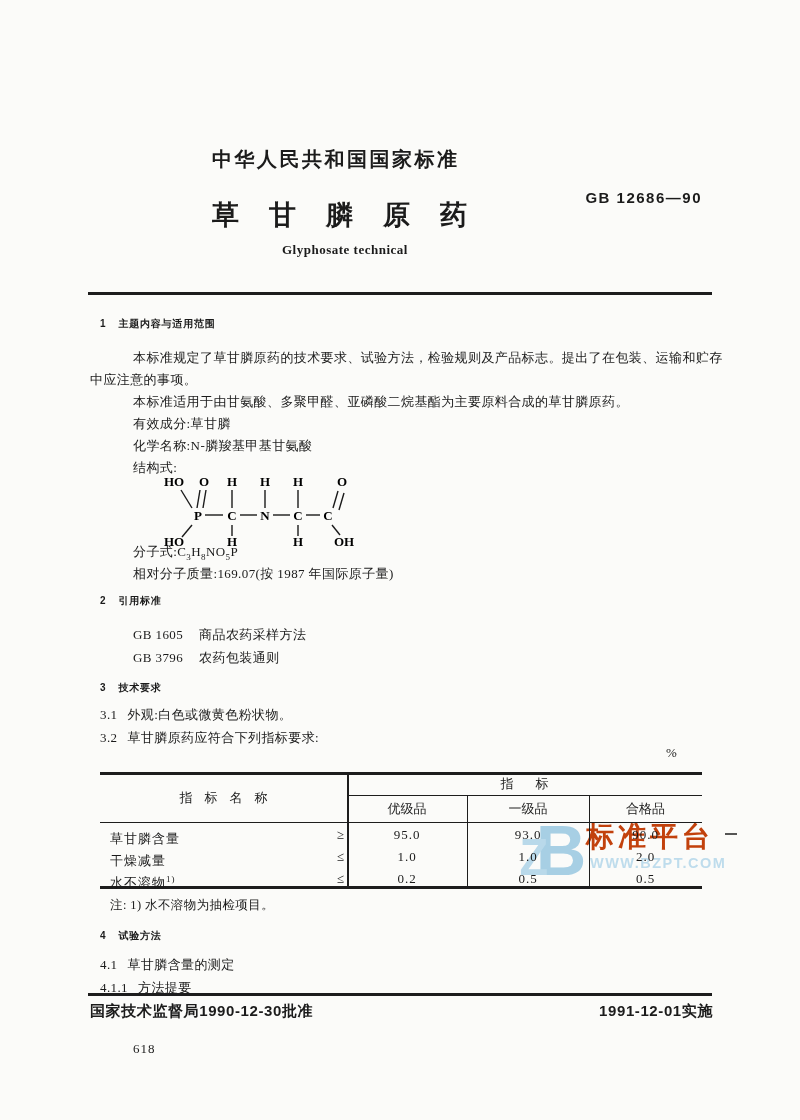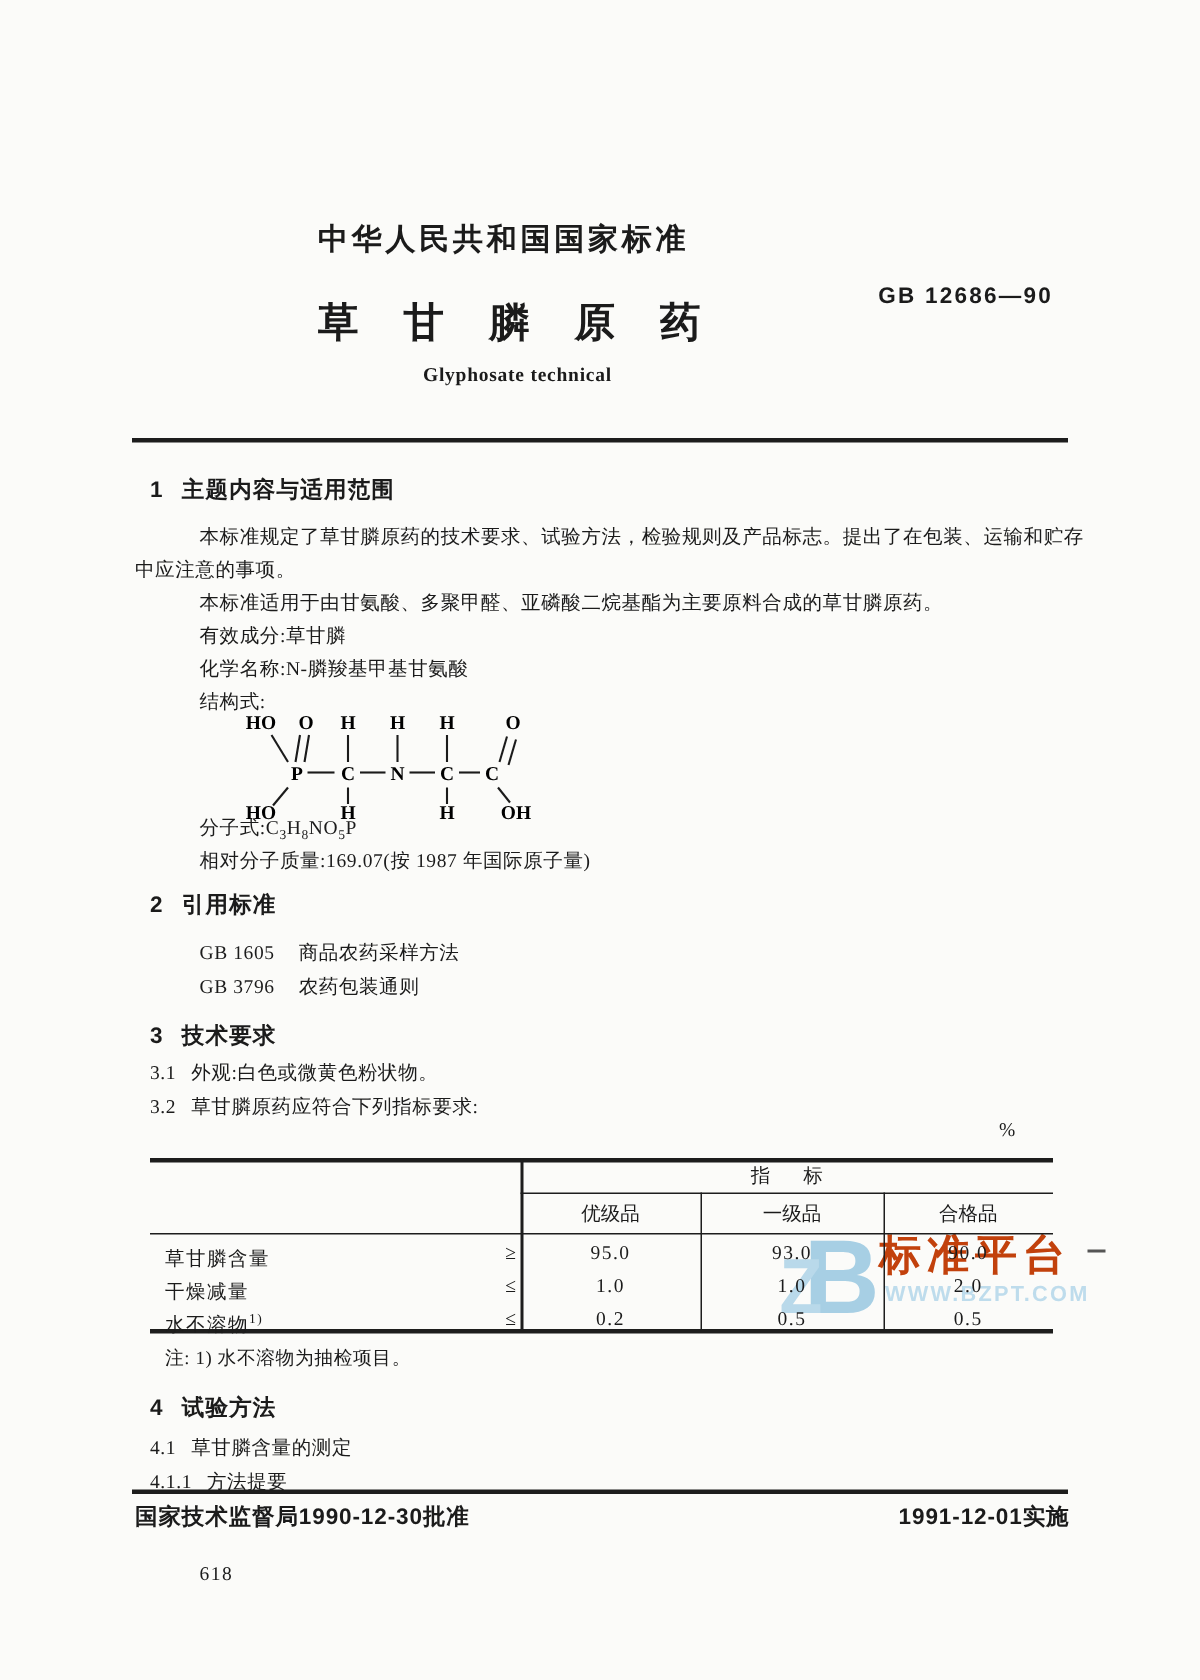--- a/index.html
+++ b/index.html
@@ -19,21 +19,21 @@
   .gb-number{left:560px;top:189px;width:142px;text-align:right;font-size:15px;font-weight:bold;
     letter-spacing:1.5px;font-family:"Liberation Sans","DejaVu Sans",sans-serif;}
   .title-cn{left:212px;top:197px;font-size:27px;font-weight:bold;letter-spacing:30px;
     font-family:"Liberation Sans","DejaVu Sans",sans-serif;}
   .title-en{left:282px;top:242px;font-size:13px;font-weight:bold;letter-spacing:0.5px;}
   .rule{background:#1d1d1d;height:3px;width:624px;left:88px;}
   .rule-top{top:292px;}
   .rule-bottom{top:993px;}
 
   
-  .h-sec{font-size:15px;font-weight:bold;letter-spacing:0.8px;
+  .h-sec{font-size:10px;font-weight:bold;letter-spacing:0.8px;
     font-family:"Liberation Sans","DejaVu Sans",sans-serif;}
   .h-num{margin-right:12px;}
   .h-num-sub{margin-right:10px;}
   .body-txt{font-size:13px;letter-spacing:0.4px;}
   .ref-code{margin-right:16px;}
 
   
   .structure-svg{left:150px;top:468px;}
   .structure-svg text{font-family:"Liberation Serif","DejaVu Serif",serif;font-weight:bold;font-size:13px;}
   .structure-svg line{stroke:#1b1b1b;stroke-width:1.4;}
@@ -176,20 +176,21 @@
 
 <div class="abs spec-table">
   <div class="tl tl-top"></div>
   <div class="tl tl-subhead"></div>
   <div class="tl tl-head"></div>
   <div class="tl tl-bottom"></div>
   <div class="tl tl-v1"></div>
   <div class="tl tl-v2"></div>
   <div class="tl tl-v3"></div>
 
+  <div class="tcell th-name">指标名称</div>
   <div class="tcell th-index">指标</div>
   <div class="tcell th-grade1">优级品</div>
   <div class="tcell th-grade2">一级品</div>
   <div class="tcell th-grade3">合格品</div>
 
   <div class="trow trow-1">
     <span class="tname"><span>草甘膦含量</span><sup></sup></span>
     <span class="top-sym">≥</span>
     <span class="tval tval-1">95.0</span>
     <span class="tval tval-2">93.0</span>

